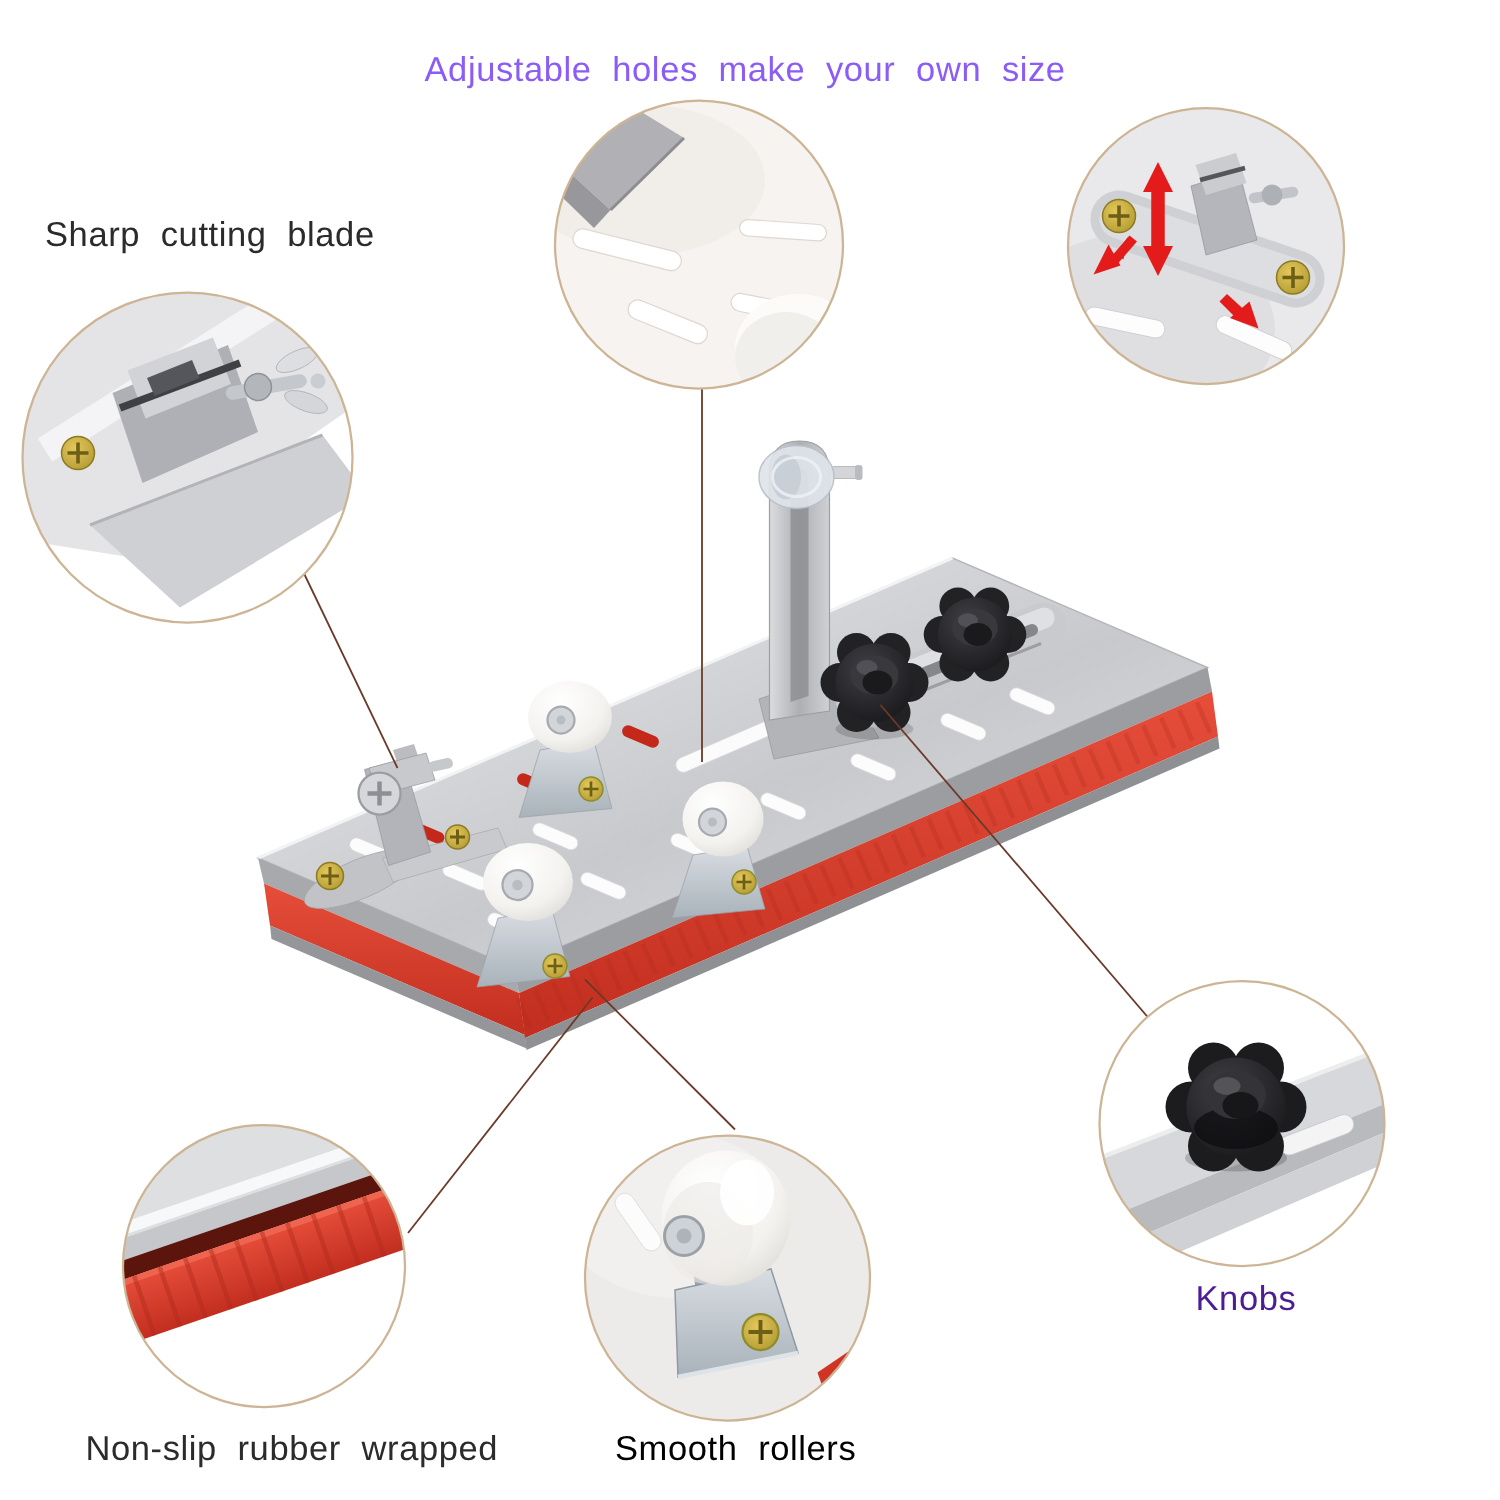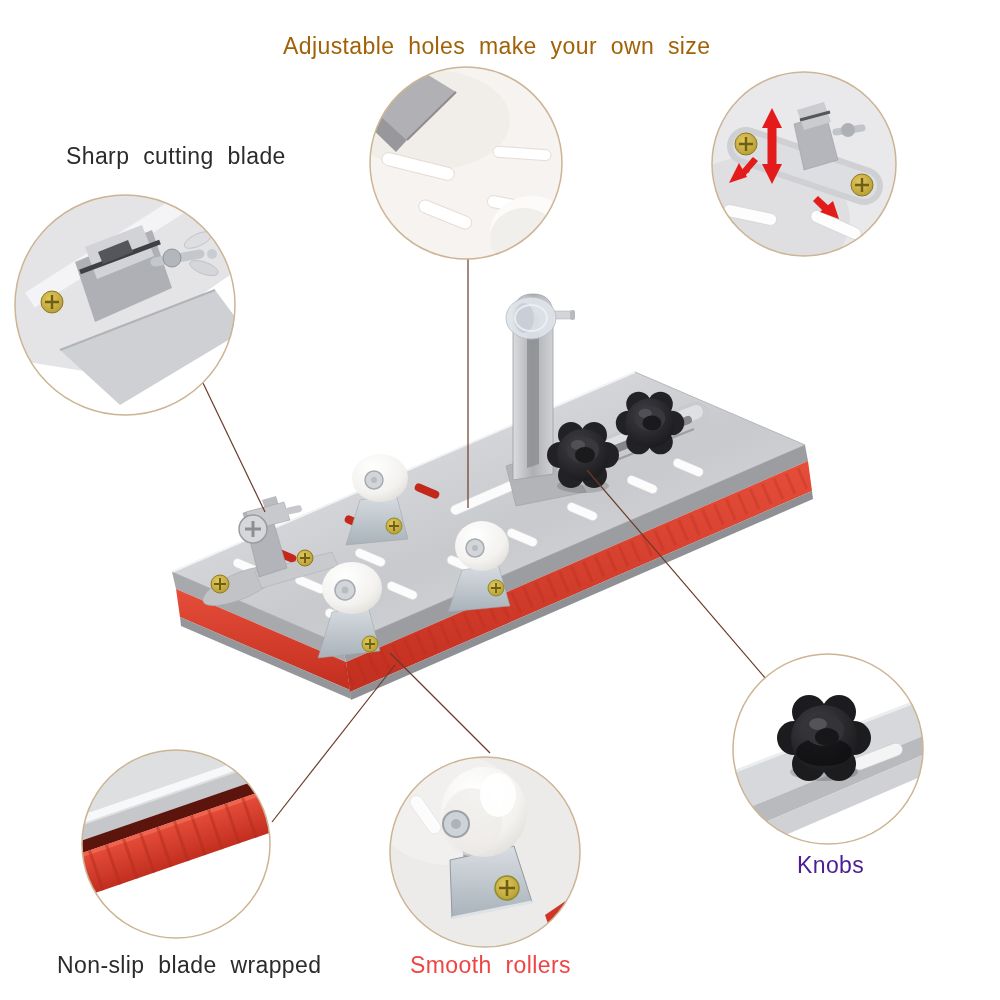--- a/index.html
+++ b/index.html
@@ -327,19 +327,19 @@
       <ellipse cx="484" cy="812" rx="43" ry="45" fill="url(#gWheel)"></ellipse>
       <ellipse cx="472" cy="822" rx="30" ry="34" fill="#eceae6" opacity="0.6"></ellipse>
       <ellipse cx="498" cy="795" rx="18" ry="22" fill="#ffffff" opacity="0.9"></ellipse>
       <circle cx="456" cy="824" r="13" fill="#cfd3d7" stroke="#9ba1a7" stroke-width="2"></circle>
       <circle cx="456" cy="824" r="5" fill="#aeb3b9"></circle>
     </g>
     <circle cx="485" cy="852" r="95" fill="none" stroke="#ccb494" stroke-width="1.5"></circle>
   </g>
 </svg>
 
-<div class="lbl" style="left: 30px; top: 143px; color: rgb(43, 43, 43); margin-left: 36px;">Sharp cutting blade</div>
-<div class="lbl" style="left: 283px; top: 33px; color: #a16207;">Adjustable holes make your own size</div>
+<div class="lbl" style="left: 30px; top: 143px; color: rgb(43, 43, 43);">Sharp cutting blade</div>
+<div class="lbl" style="left: 283px; top: 33px; color: #8b5cf6;">Adjustable holes make your own size</div>
 <div class="lbl" style="left: 797px; top: 852px; color: #4c1d95;">Knobs</div>
-<div class="lbl" style="left: 57px; top: 952px; color: rgb(43, 43, 43);">Non-slip blade wrapped</div>
-<div class="lbl" style="left: 410px; top: 952px; color: #ef4444;">Smooth rollers</div>
+<div class="lbl" style="left: 57px; top: 952px; color: rgb(43, 43, 43);">Non-slip rubber wrapped</div>
+<div class="lbl" style="left: 410px; top: 952px; color: #000000;">Smooth rollers</div>
 
 </div>
 
 </body></html>

